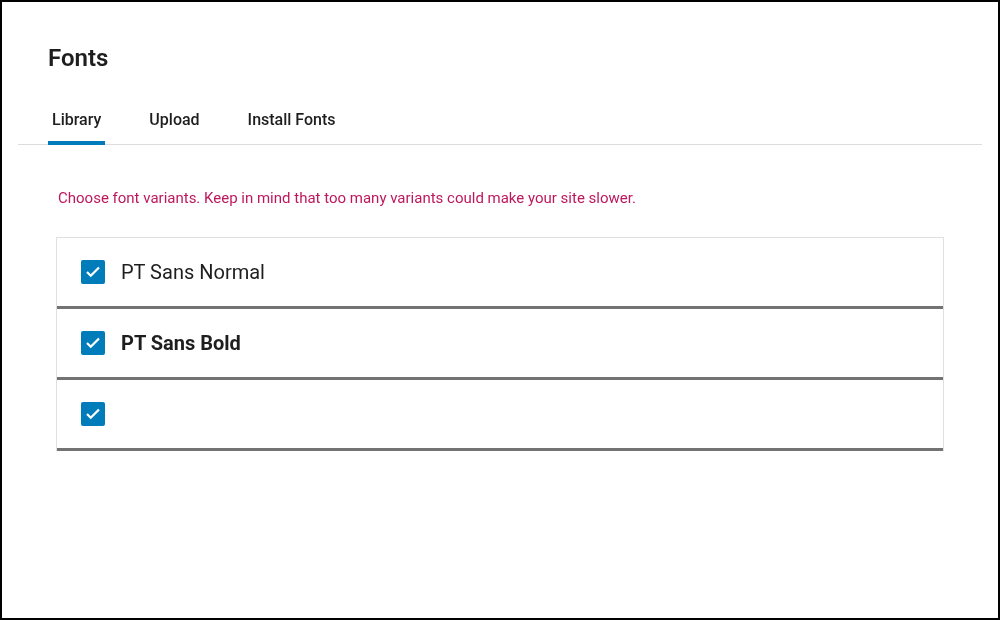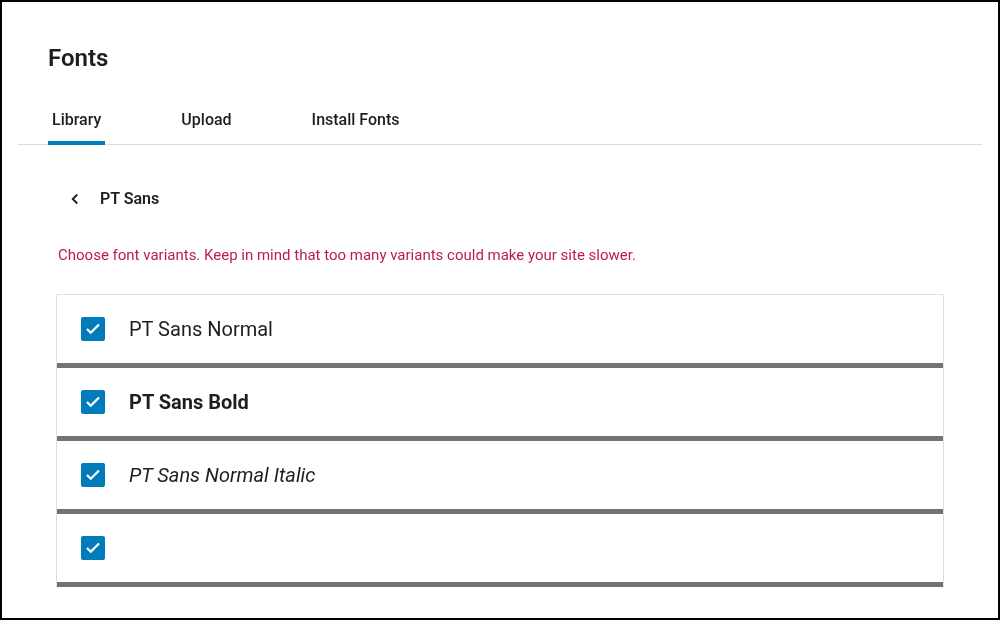--- a/index.html
+++ b/index.html
@@ -19,21 +19,21 @@
       padding: 16px;
     }
     .page-title {
       font-size: 24px;
       font-weight: 600;
       color: #1e1e1e;
       padding: 26px 0 0 30px;
     }
     .tabs {
       display: flex;
-      gap: 52px;
+      gap: 20px;
       padding: 38px 0 0 10px;
       border-bottom: 1px solid #ddd;
     }
     .tab {
       font-size: 16px;
       color: #1e1e1e;
       padding: 0 4px 12px 4px;
       cursor: pointer;
       font-weight: 500;
       margin-left: 20px;
@@ -75,23 +75,23 @@
       margin-bottom: 30px;
       padding-left: 2px;
     }
     .variant-list {
       border: 1px solid #e0e0e0;
       border-bottom: none;
     }
     .variant-row {
       display: flex;
       align-items: center;
-      gap: 24px;
+      gap: 16px;
       padding: 22px 24px;
-      border-bottom: 5px solid #737373;
+      border-bottom: 3px solid #737373;
       cursor: pointer;
     }
     .checkbox {
       width: 24px;
       height: 24px;
       background: #007cba;
       border-radius: 2px;
       display: flex;
       align-items: center;
       justify-content: center;
@@ -126,28 +126,20 @@
 <div class="container">
   <h1 class="page-title">Fonts</h1>
 
   <div class="tabs">
     <div class="tab active">Library</div>
     <div class="tab">Upload</div>
     <div class="tab">Install Fonts</div>
   </div>
 
   <div class="content">
-    <div class="breadcrumb">
-      <span class="back-icon">
-        <svg viewBox="0 0 24 24" fill="none" stroke="#1e1e1e" stroke-width="2.5">
-          <polyline points="15 18 9 12 15 6"></polyline>
-        </svg>
-      </span>
-      <span class="breadcrumb-title">PT Sans</span>
-    </div>
 
     <p class="description">Choose font variants. Keep in mind that too many variants could make your site slower.</p>
 
     <div class="variant-list">
       <div class="variant-row">
         <div class="checkbox">
           <svg viewBox="0 0 24 24" fill="none" stroke="#fff" stroke-width="3">
             <polyline points="20 6 9 17 4 12"></polyline>
           </svg>
         </div>
@@ -156,28 +148,20 @@
 
       <div class="variant-row">
         <div class="checkbox">
           <svg viewBox="0 0 24 24" fill="none" stroke="#fff" stroke-width="3">
             <polyline points="20 6 9 17 4 12"></polyline>
           </svg>
         </div>
         <span class="variant-label font-bold">PT Sans Bold</span>
       </div>
 
-      <div class="variant-row">
-        <div class="checkbox">
-          <svg viewBox="0 0 24 24" fill="none" stroke="#fff" stroke-width="3">
-            <polyline points="20 6 9 17 4 12"></polyline>
-          </svg>
-        </div>
-        <span class="variant-label font-normal-italic">PT Sans Normal Italic</span>
-      </div>
 
       <div class="variant-row">
         <div class="checkbox">
           <svg viewBox="0 0 24 24" fill="none" stroke="#fff" stroke-width="3">
             <polyline points="20 6 9 17 4 12"></polyline>
           </svg>
         </div>
       </div>
     </div>
   </div>

